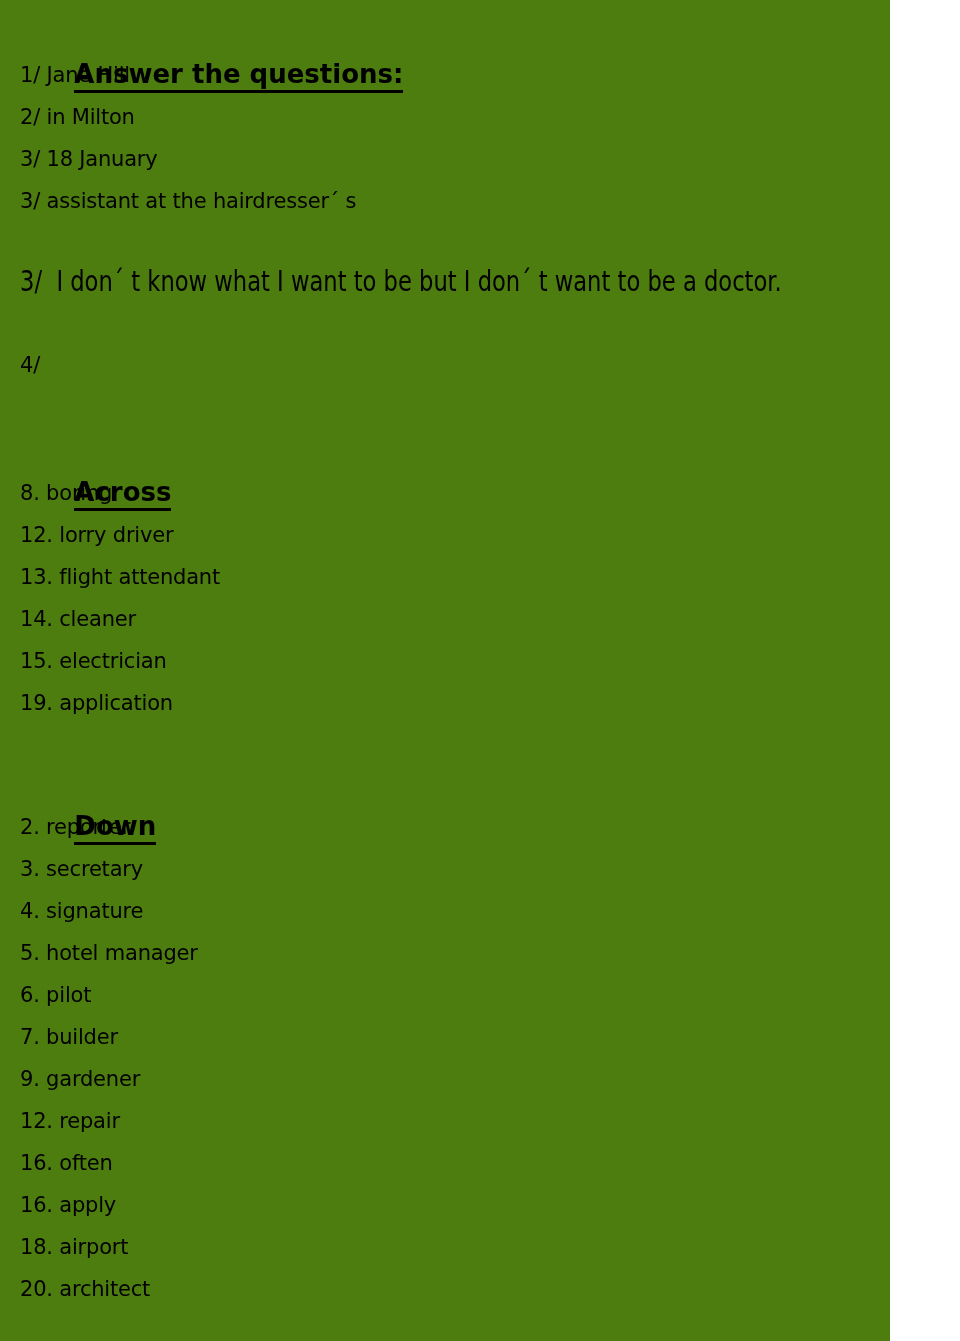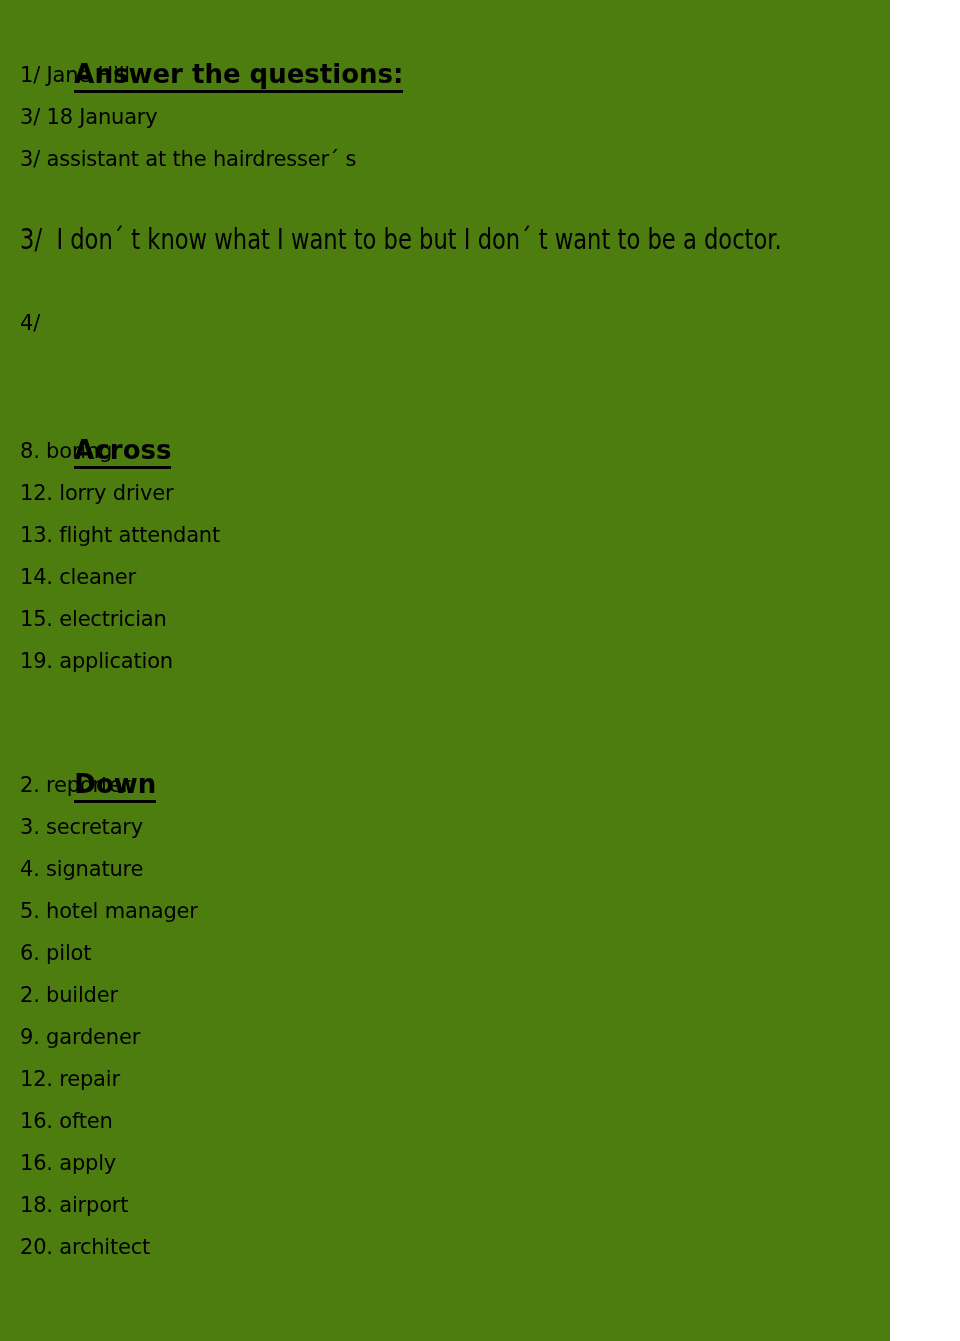--- a/index.html
+++ b/index.html
@@ -80,20 +80,21 @@
 
 <div class="page">
   <div class="content">
 
     <div class="heading">
       <span class="u">Answer the questions:</span>
     </div>
 
     <div class="list">
       <div class="line">1/ Jane Hill</div>
+      <div class="line">2/ in Milton</div>
       <div class="line">3/ 18 January</div>
       <div class="line">3/ assistant at the hairdresser´ s</div>
     </div>
 
     <div class="gap-sm"></div>
 
     <div class="line-condensed">3/  I don´ t know what I want to be but I don´ t want to be a doctor.</div>
 
     <div class="gap-md"></div>
 
@@ -117,21 +118,21 @@
 
     <div class="heading">
       <span class="u">Down</span>
     </div>
     <div class="list">
       <div class="line">2. reporter</div>
       <div class="line">3. secretary</div>
       <div class="line">4. signature</div>
       <div class="line">5. hotel manager</div>
       <div class="line">6. pilot</div>
-      <div class="line">2. builder</div>
+      <div class="line">7. builder</div>
       <div class="line">9. gardener</div>
       <div class="line">12. repair</div>
       <div class="line">16. often</div>
       <div class="line">16. apply</div>
       <div class="line">18. airport</div>
       <div class="line">20. architect</div>
     </div>
 
   </div>
 </div>

